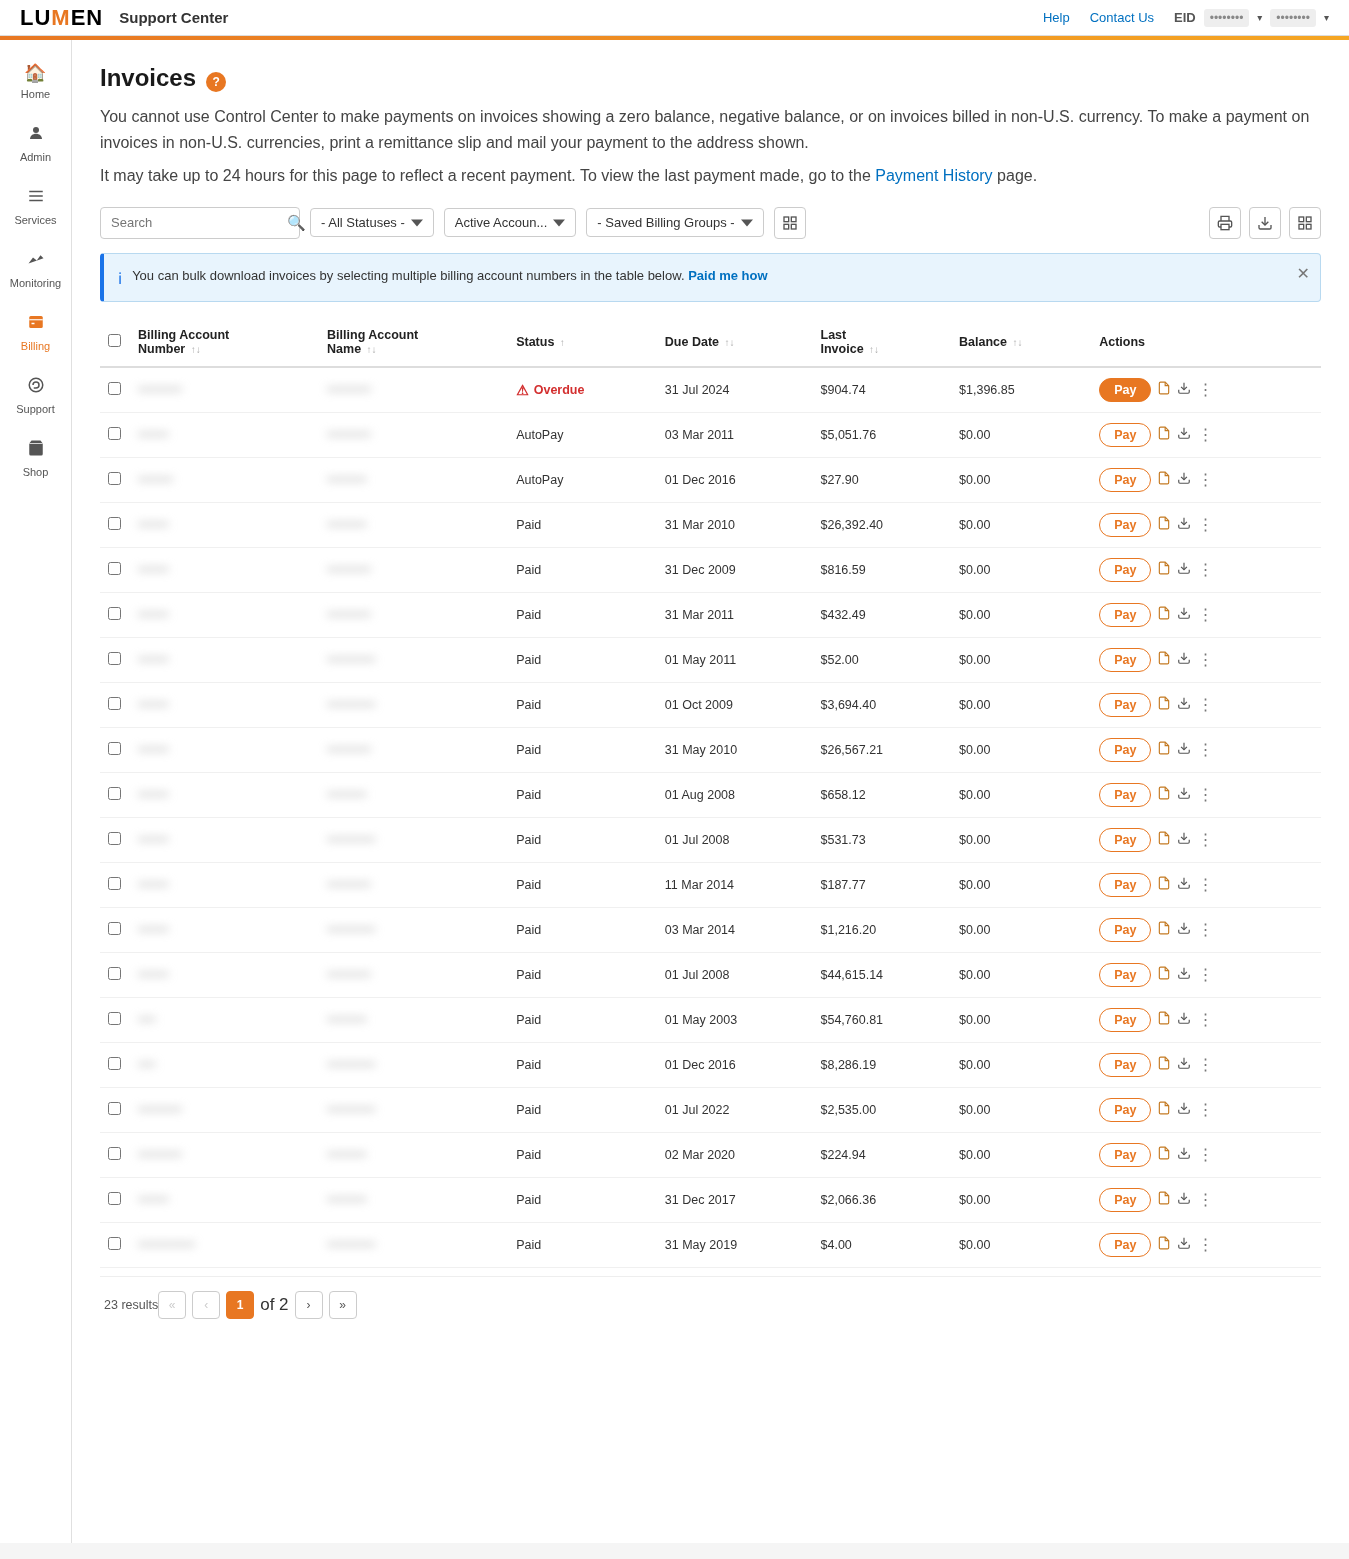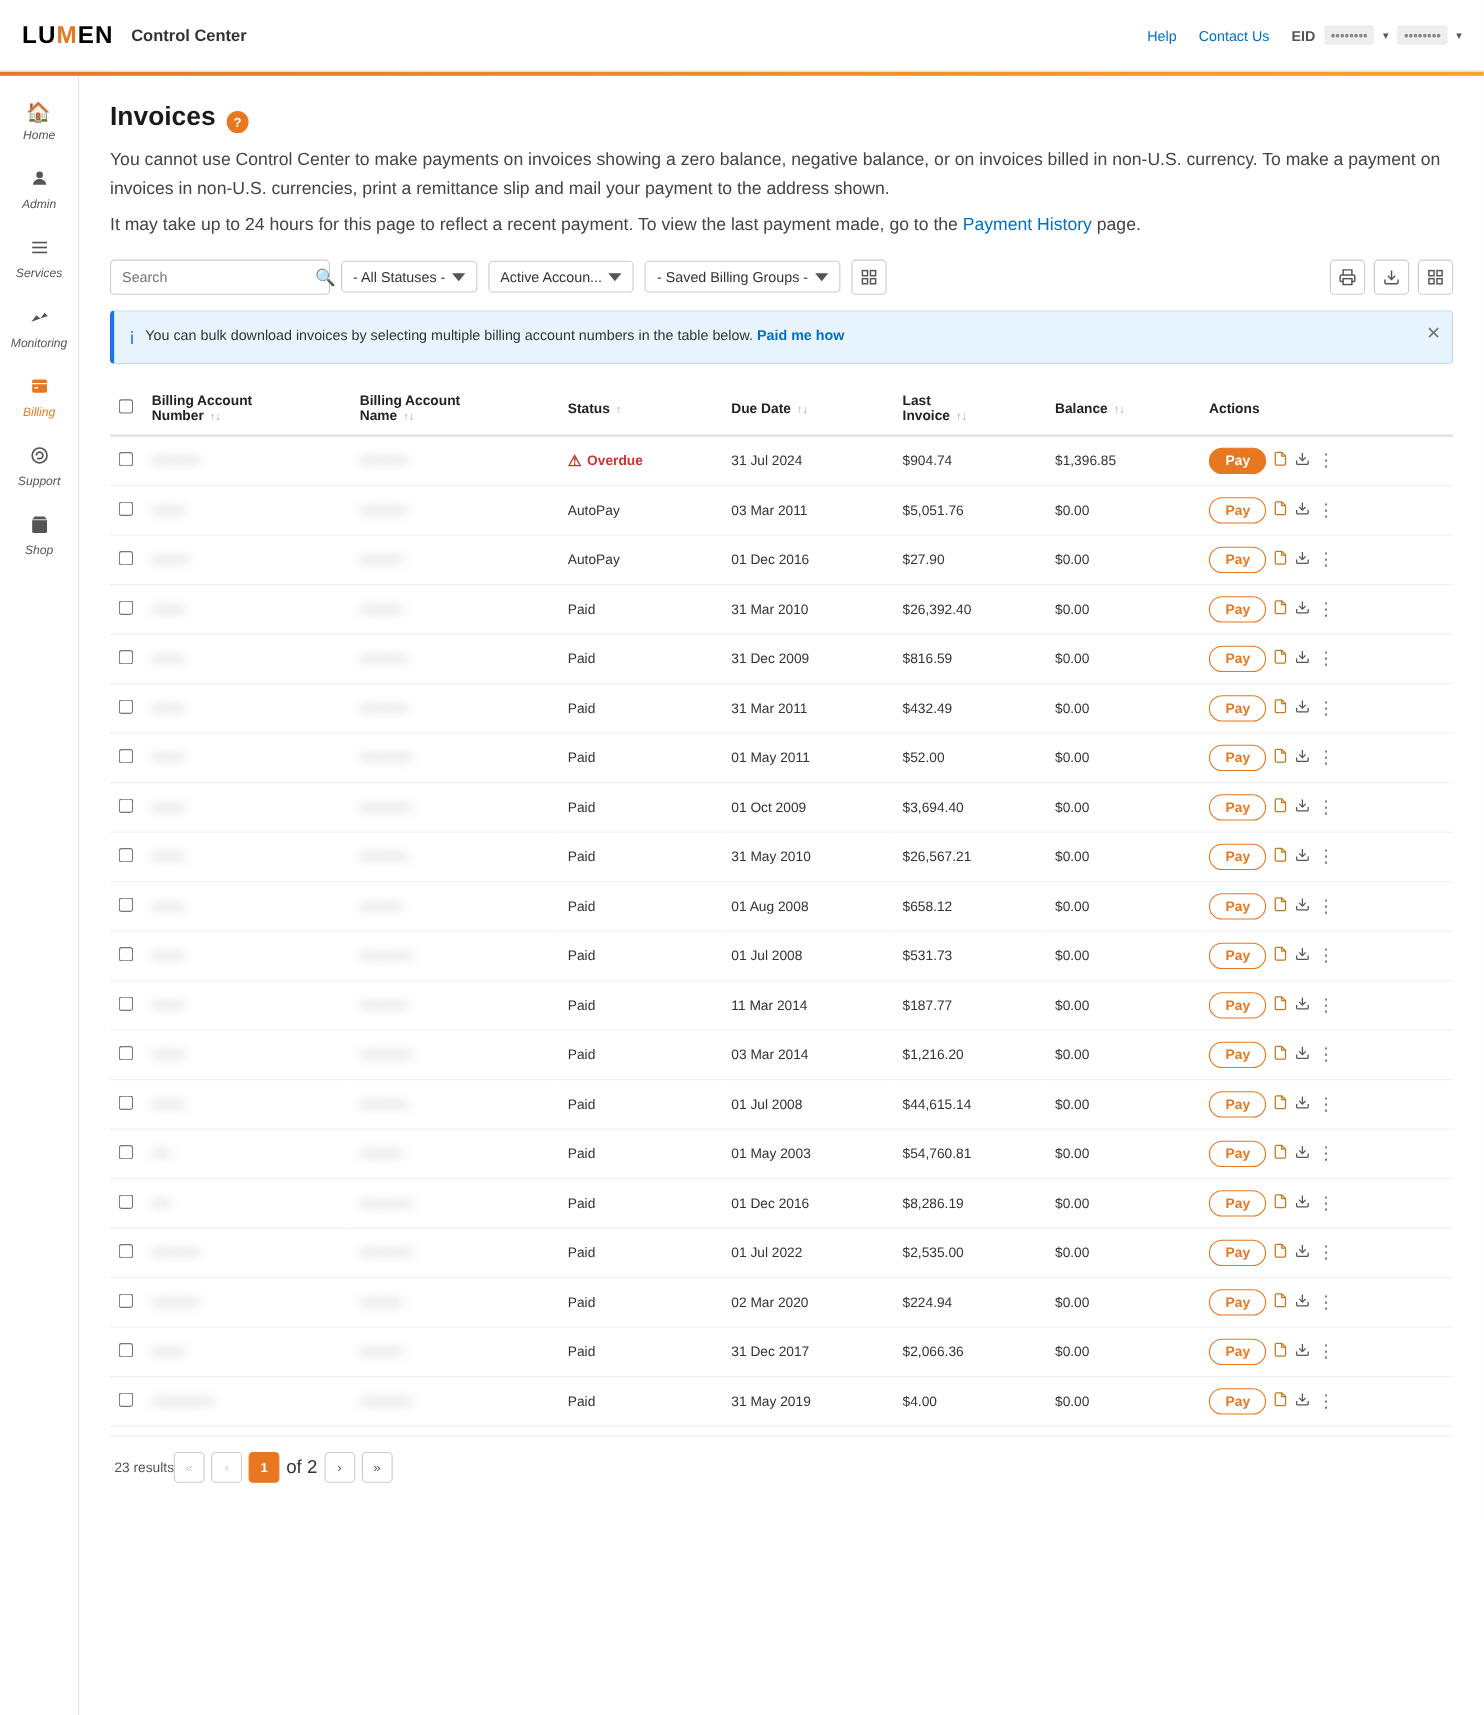--- a/index.html
+++ b/index.html
@@ -1,21 +1,21 @@
 <!DOCTYPE html>
 <html><head>
   <meta charset="utf-8">
   <style>
     * { box-sizing: border-box; margin: 0; padding: 0; }
     body { font-family: Arial, sans-serif; font-size: 13px; color: #333; background: #f5f5f5; }
 
     
     .top-nav {
       display: flex; align-items: center; background: #fff;
-      border-bottom: 1px solid #ddd; padding: 0 20px; height: 65px;
+      border-bottom: 1px solid #ddd; padding: 0 20px; height: 36px;
       position: sticky; top: 0; z-index: 100;
     }
     .logo { font-size: 22px; font-weight: bold; letter-spacing: 1px; margin-right: 16px; color: #000; }
     .logo span { color: #e87722; }
     .app-title { font-size: 15px; font-weight: 600; color: #333; flex: 1; }
     .top-nav-links { display: flex; align-items: center; gap: 20px; }
     .top-nav-links a { color: #0070c0; text-decoration: none; font-size: 13px; }
     .eid-section { display: flex; align-items: center; gap: 8px; font-size: 13px; color: #555; }
     .eid-label { font-weight: 600; }
     .eid-value { color: #888; background: #eee; padding: 2px 6px; border-radius: 3px; font-size: 12px; }
@@ -34,21 +34,21 @@
       padding: 12px 0; gap: 4px; flex-shrink: 0;
     }
     .sidebar-item {
       display: flex; flex-direction: column; align-items: center;
       padding: 10px 8px; cursor: pointer; border-radius: 6px;
       width: 64px; gap: 4px;
     }
     .sidebar-item.active { color: #e87722; }
     .sidebar-icon { font-size: 18px; color: #555; }
     .sidebar-item.active .sidebar-icon { color: #e87722; }
-    .sidebar-label { font-size: 11px; color: #555; text-align: center; font-style: italic; }
+    .sidebar-label { font-size: 11px; color: #555; text-align: center; }
     .sidebar-item.active .sidebar-label { color: #e87722; }
 
     
     .content { flex: 1; padding: 24px 28px; background: #fff; overflow-y: auto; }
 
     
     .page-header { display: flex; align-items: flex-end; gap: 10px; margin-bottom: 12px; }
     .page-title { font-size: 24px; font-weight: 700; color: #1a1a1a; }
     .info-icon {
       width: 20px; height: 20px; border-radius: 50%; background: #e87722;
@@ -153,21 +153,21 @@
     }
     .page-btn.active { background: #e87722; color: #fff; border-color: #e87722; font-weight: bold; }
     .page-btn.disabled { color: #ccc; cursor: default; }
     .page-of { font-size: 17px; color: #333; }
   </style>
 </head>
 <body>
 
 <nav class="top-nav">
   <div class="logo">LU<span>M</span>EN</div>
-  <span class="app-title">Control Center</span>
+  <span class="app-title">Support Center</span>
   <div class="top-nav-links">
     <a href="#">Help</a>
     <a href="#">Contact Us</a>
     <div class="eid-section">
       <span class="eid-label">EID</span>
       <span class="eid-value">••••••••</span>
       <span class="dropdown-arrow">▾</span>
       <span class="eid-value">••••••••</span>
       <span class="dropdown-arrow">▾</span>
     </div>

